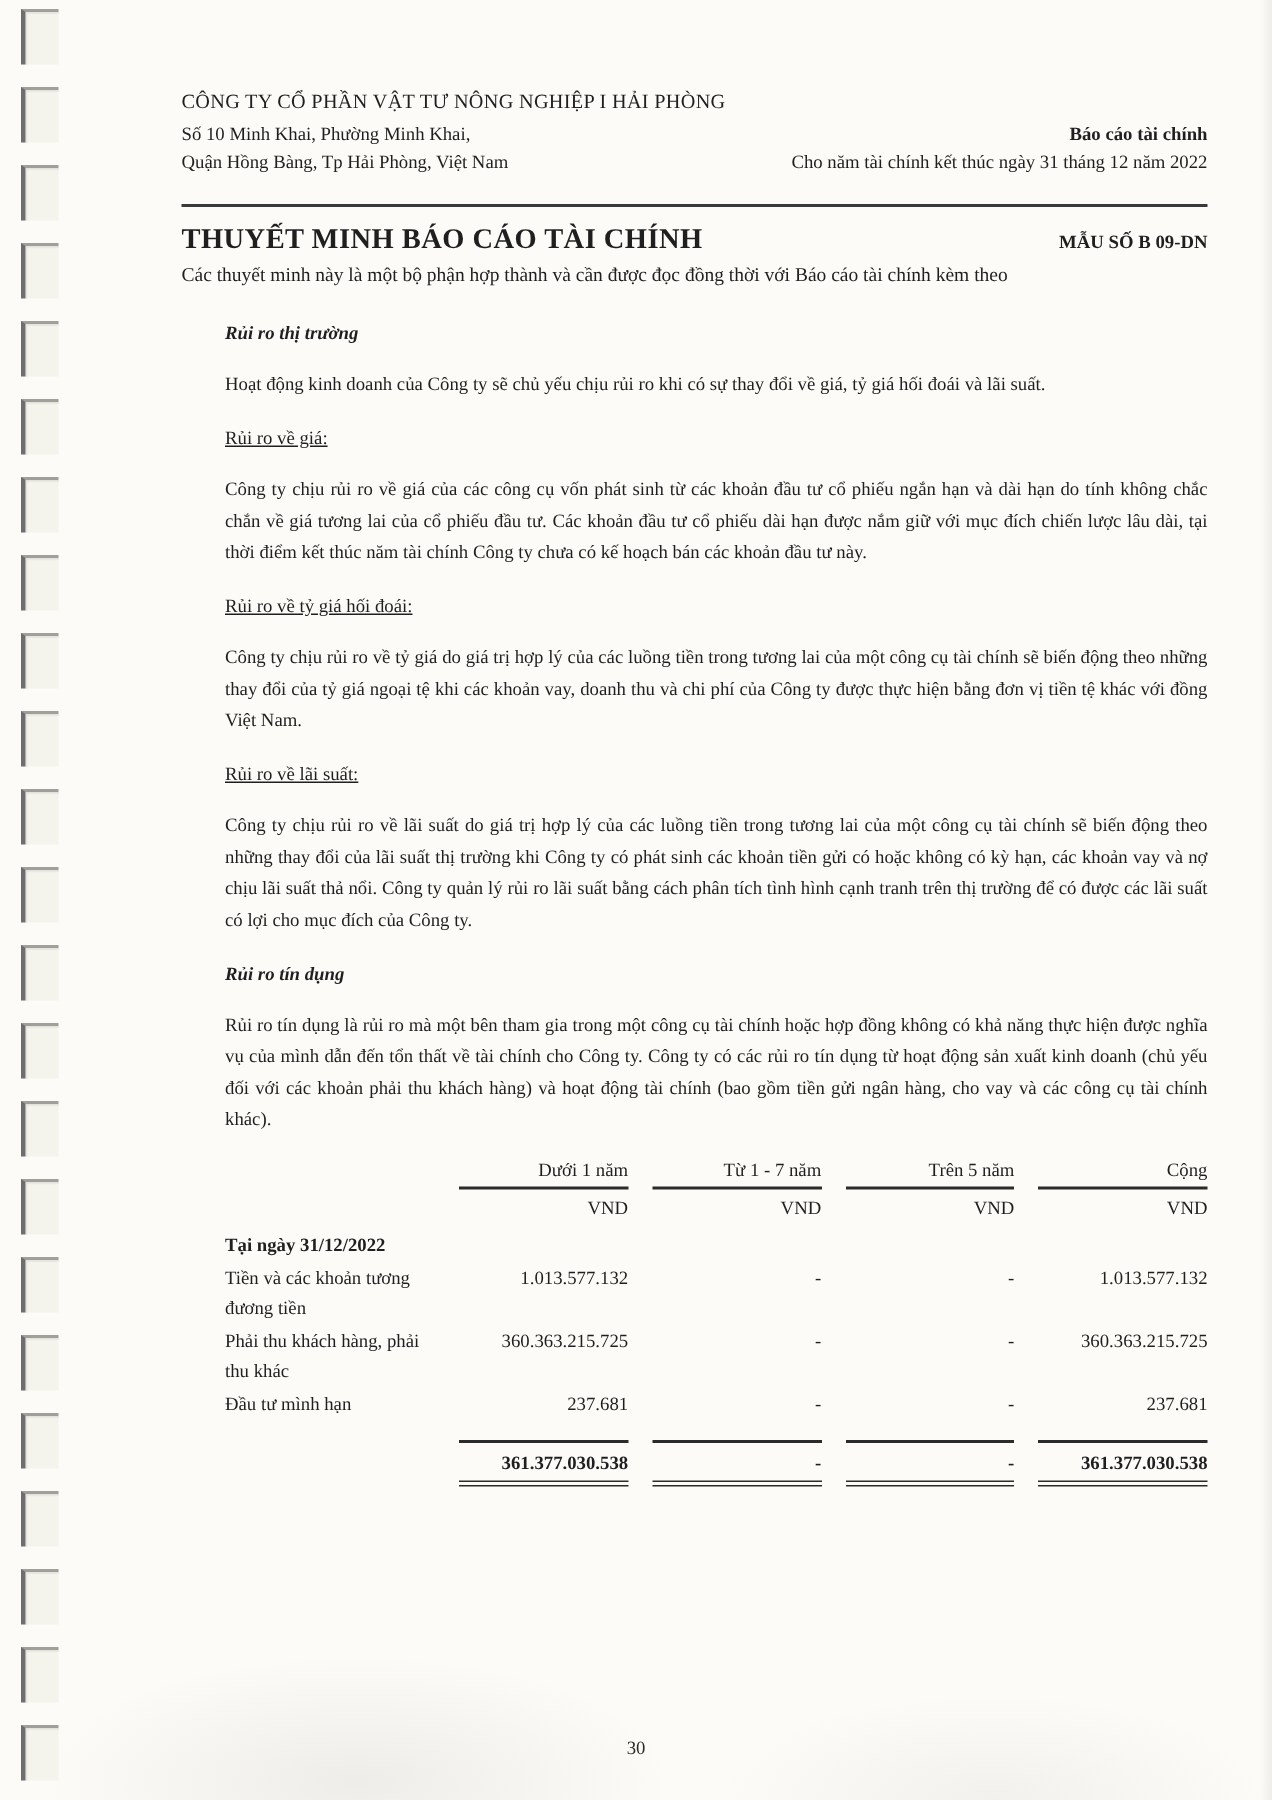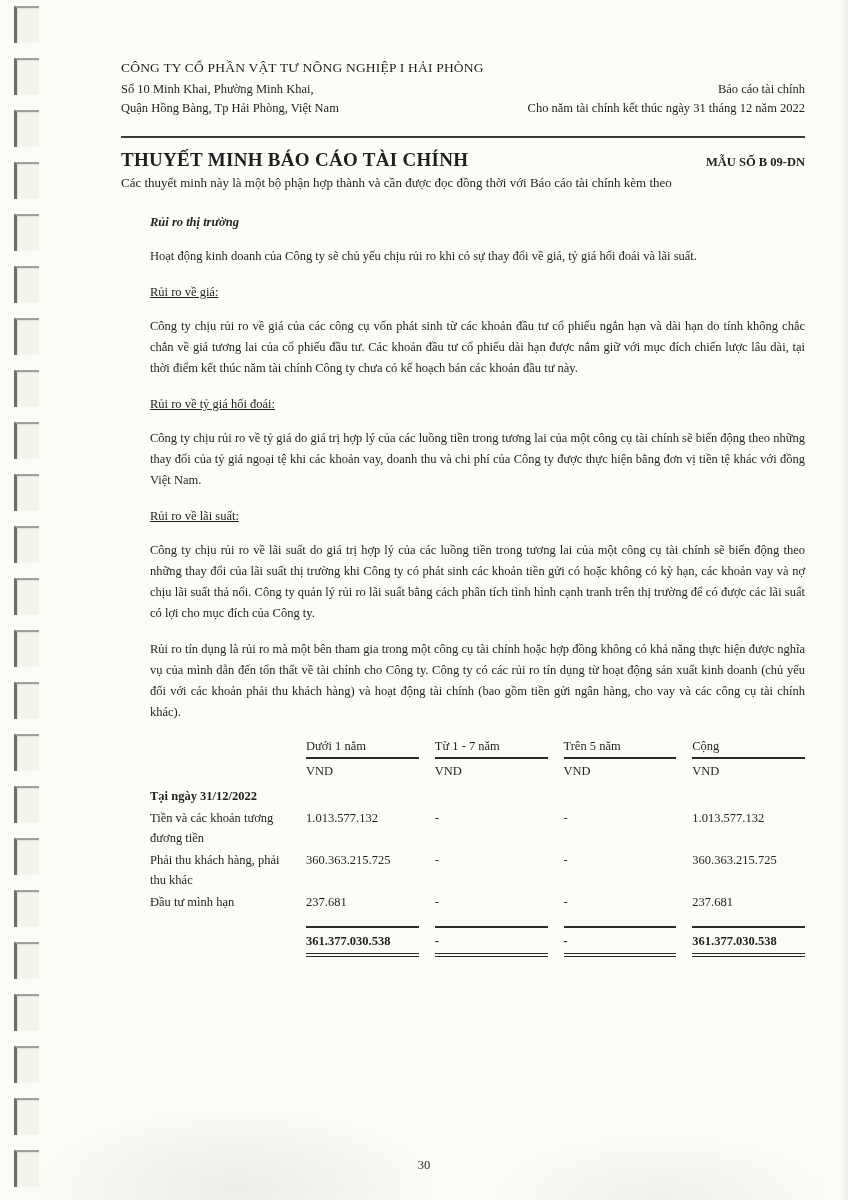--- a/index.html
+++ b/index.html
@@ -26,39 +26,39 @@
     border-top:2px solid #a0a09a;
     box-shadow:inset 1px 1px 1px rgba(0,0,0,0.08);
   }
 
   .content { position:absolute; left:121px; top:60px; width:684px; }
 
   .company-name { font-weight:normal; font-size:13.5px; letter-spacing:0.2px; }
 
   .head-grid { margin-top:4px; border-bottom:2px solid #3a3a3a; padding-bottom:18px; }
   .head-row { display:flex; justify-content:space-between; align-items:baseline; line-height:19px; font-size:12.5px; }
-  .report-label { font-weight:normal; }
+  .report-label { font-weight:bold; }
 
   .title-row { display:flex; justify-content:space-between; align-items:baseline; margin-top:11px; }
   .doc-title { font-weight:bold; font-size:19px; letter-spacing:0.3px; }
   .form-no { font-weight:bold; font-size:12.5px; }
   .doc-subtitle { font-size:13px; margin-top:4px; }
 
   .body-text { margin-left:29px; margin-top:21px; width:655px; font-size:12.5px; line-height:21px; }
 
   .sec-heading { font-weight:bold; font-style:italic; margin-bottom:13px; }
   .para { text-align:justify; margin-bottom:13px; }
   .sub-label { margin-bottom:13px;text-decoration:underline; }
   .gap-lg { margin-bottom:15px; }
 
   
   .mtable { margin-top:12px; width:655px; font-size:12.5px; line-height:20px; }
   .trow { display:flex; align-items:flex-start; }
   .c-lbl { width:140px; flex:0 0 140px; }
-  .c-num { flex:1 1 0; margin-left:16px; min-width:0; }
+  .c-num { flex:1 1 0; margin-left:16px; text-align:right; min-width:0; }
   .hdr .c-num { border-bottom:2px solid #2b2b2b; padding-bottom:1px; }
   .unit .c-num { padding-top:2px; }
   .grp-label { font-weight:bold; margin-top:5px; margin-bottom:2px; }
   .drow { margin-top:2px; }
   .total { margin-top:14px; font-weight:bold; }
   .total .c-num { border-top:2px solid #2b2b2b; border-bottom:4px double #2b2b2b; padding:3px 0 2px; }
 
   .page-number { position:absolute; left:0; right:0; top:1158px; text-align:center; font-size:12.5px; color:#2a2a2a; }
 </style>
 </head>
@@ -120,20 +120,21 @@
 
       <div class="sub-label">Rủi ro về giá:</div>
       <div class="para gap-lg">Công ty chịu rủi ro về giá của các công cụ vốn phát sinh từ các khoản đầu tư cổ phiếu ngắn hạn và dài hạn do tính không chắc chắn về giá tương lai của cổ phiếu đầu tư. Các khoản đầu tư cổ phiếu dài hạn được nắm giữ với mục đích chiến lược lâu dài, tại thời điểm kết thúc năm tài chính Công ty chưa có kế hoạch bán các khoản đầu tư này.</div>
 
       <div class="sub-label">Rủi ro về tỷ giá hối đoái:</div>
       <div class="para gap-lg">Công ty chịu rủi ro về tỷ giá do giá trị hợp lý của các luồng tiền trong tương lai của một công cụ tài chính sẽ biến động theo những thay đổi của tỷ giá ngoại tệ khi các khoản vay, doanh thu và chi phí của Công ty được thực hiện bằng đơn vị tiền tệ khác với đồng Việt Nam.</div>
 
       <div class="sub-label">Rủi ro về lãi suất:</div>
       <div class="para gap-lg">Công ty chịu rủi ro về lãi suất do giá trị hợp lý của các luồng tiền trong tương lai của một công cụ tài chính sẽ biến động theo những thay đổi của lãi suất thị trường khi Công ty có phát sinh các khoản tiền gửi có hoặc không có kỳ hạn, các khoản vay và nợ chịu lãi suất thả nổi. Công ty quản lý rủi ro lãi suất bằng cách phân tích tình hình cạnh tranh trên thị trường để có được các lãi suất có lợi cho mục đích của Công ty.</div>
 
+      <div class="sec-heading">Rủi ro tín dụng</div>
       <div class="para">Rủi ro tín dụng là rủi ro mà một bên tham gia trong một công cụ tài chính hoặc hợp đồng không có khả năng thực hiện được nghĩa vụ của mình dẫn đến tổn thất về tài chính cho Công ty. Công ty có các rủi ro tín dụng từ hoạt động sản xuất kinh doanh (chủ yếu đối với các khoản phải thu khách hàng) và hoạt động tài chính (bao gồm tiền gửi ngân hàng, cho vay và các công cụ tài chính khác).</div>
 
       <div class="mtable">
 
         <div class="trow hdr">
           <div class="c-lbl"></div>
           <div class="c-num">Dưới 1 năm</div>
           <div class="c-num">Từ 1 - 7 năm</div>
           <div class="c-num">Trên 5 năm</div>
           <div class="c-num">Cộng</div>

